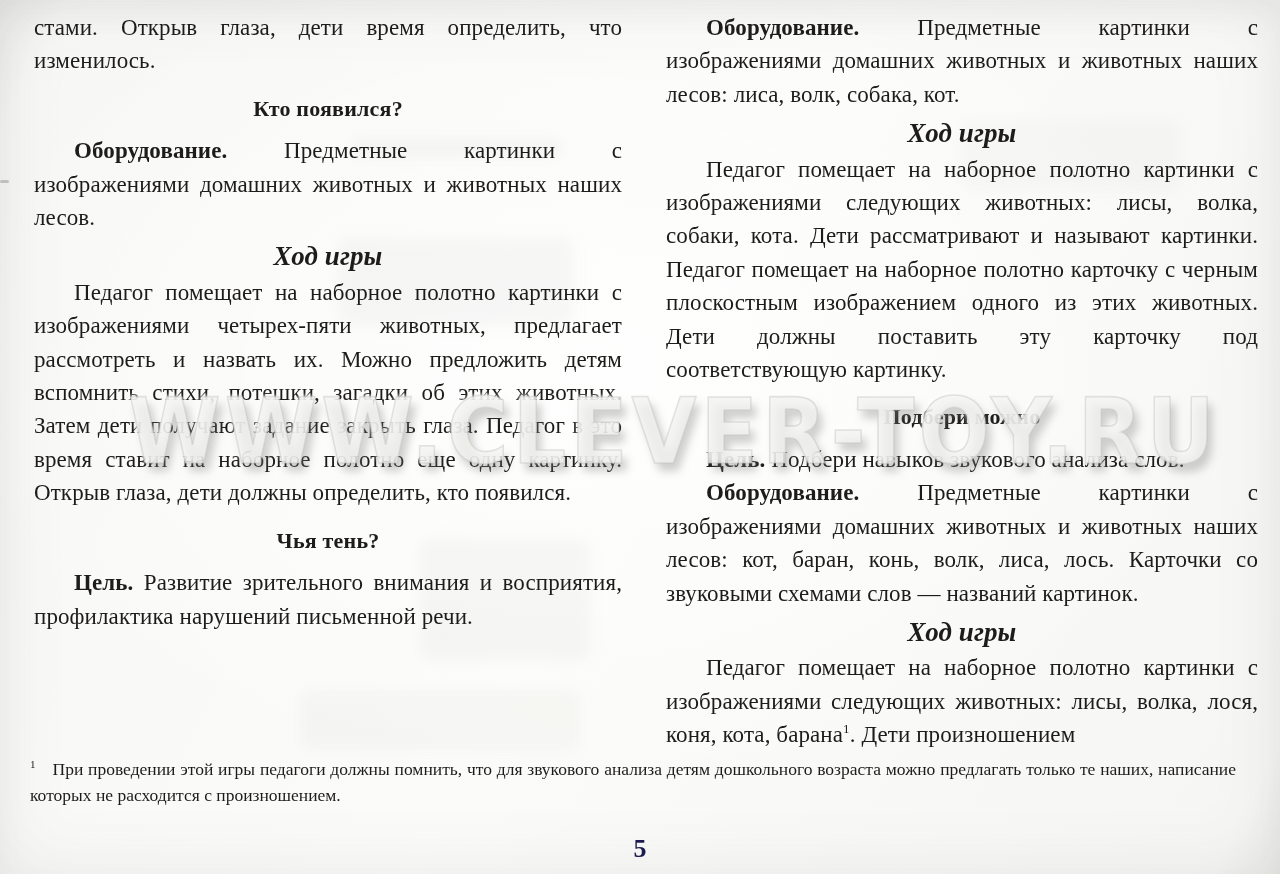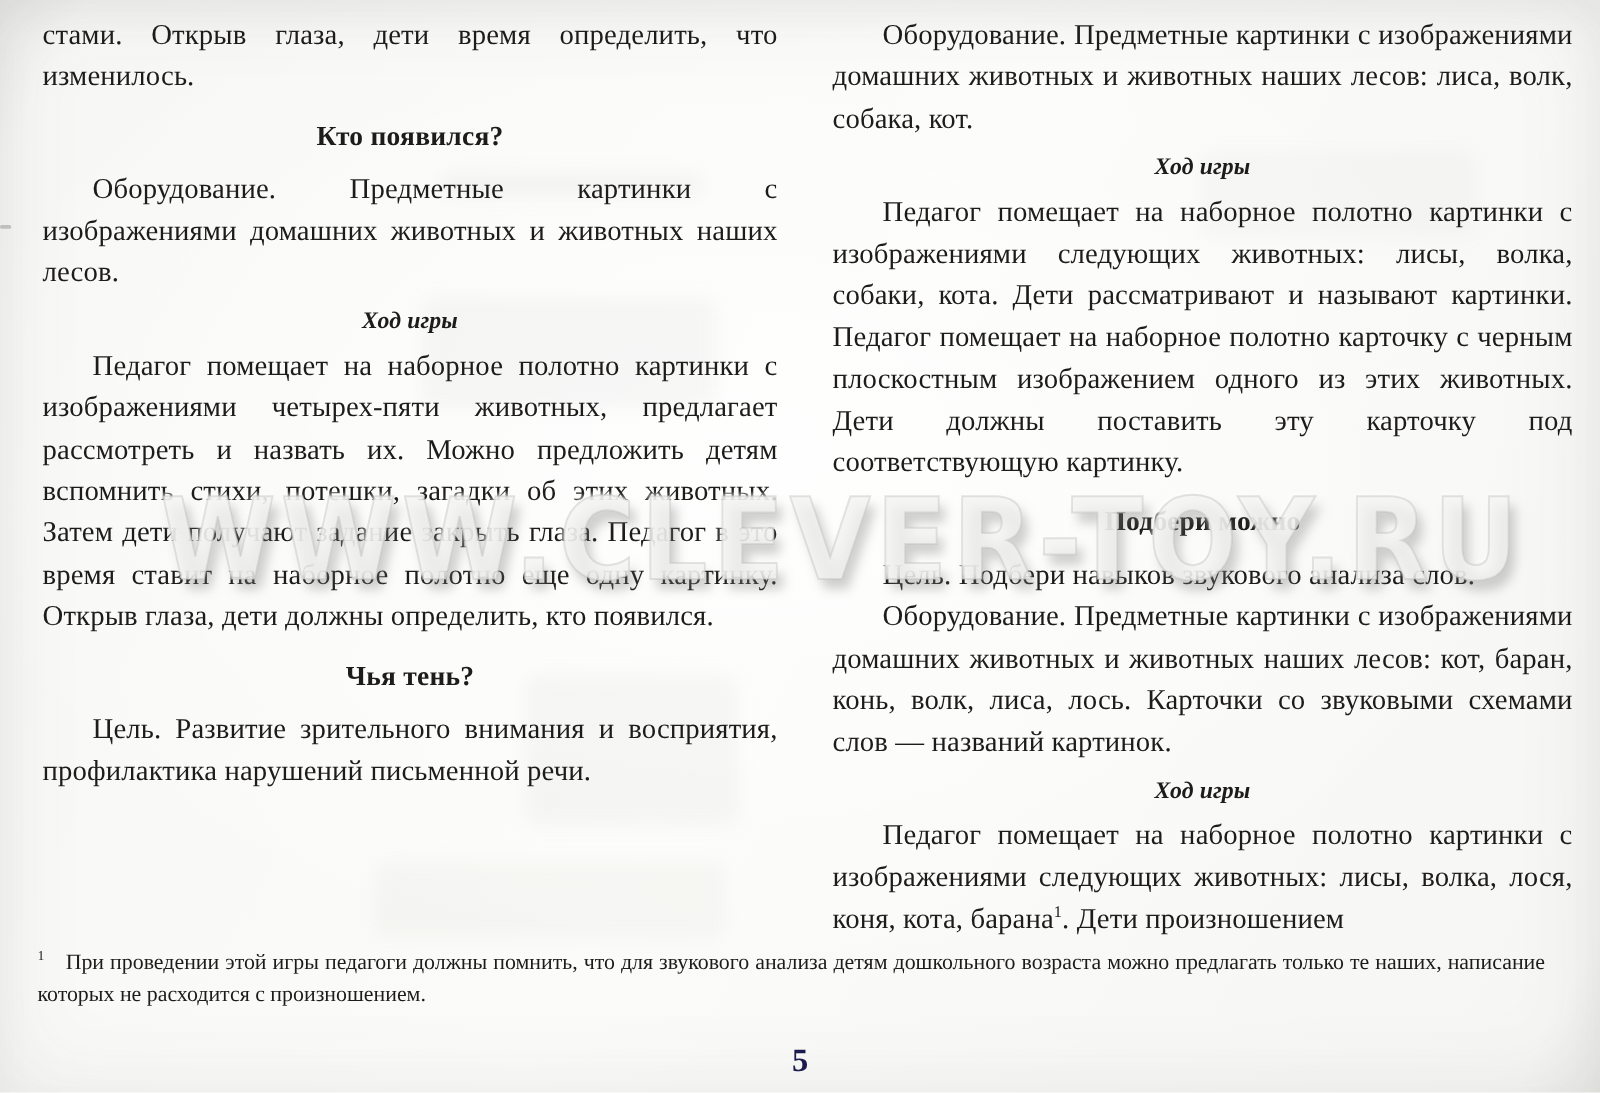--- a/index.html
+++ b/index.html
@@ -17,28 +17,28 @@
     box-shadow: inset 0 0 70px rgba(90,90,85,0.10), inset 0 14px 26px rgba(120,120,115,0.06);
   }
   .col {
     position:absolute; top:11px; text-align:justify;
     font-size:23px; line-height:33.4px; letter-spacing:0.1px;
   }
   #col-left  { left:34px;  width:588px; }
   #col-right { left:666px; width:592px; }
   p.body { margin:0; text-indent:40px; }
   p.cont { text-indent:0; }
-  b.lead { font-weight:normal; }
+  b.lead { font-weight:bold; }
   h2.game-title {
     margin:14px 0 9px; text-align:center; text-indent:0;
     font-size:22px; font-weight:bold; letter-spacing:0.2px;
   }
   h3.procedure-title {
     margin:6px 0 2px; text-align:center; text-indent:0;
-    font-size:19px; font-style:italic; font-weight:600;
+    font-size:27px; font-style:italic; font-weight:600;
   }
   sup.fn-ref { font-size:13px; line-height:0; }
   .footnote {
     position:absolute; left:30px; top:757px; width:1206px;
     font-size:17.5px; line-height:25.5px; text-align:justify;
   }
   .footnote sup { font-size:11px; margin-right:17px; line-height:0; }
   .page-number {
     position:absolute; top:834px; left:0; width:1280px; text-align:center;
     font-size:26px; font-weight:bold; color:#1b1b4d;

